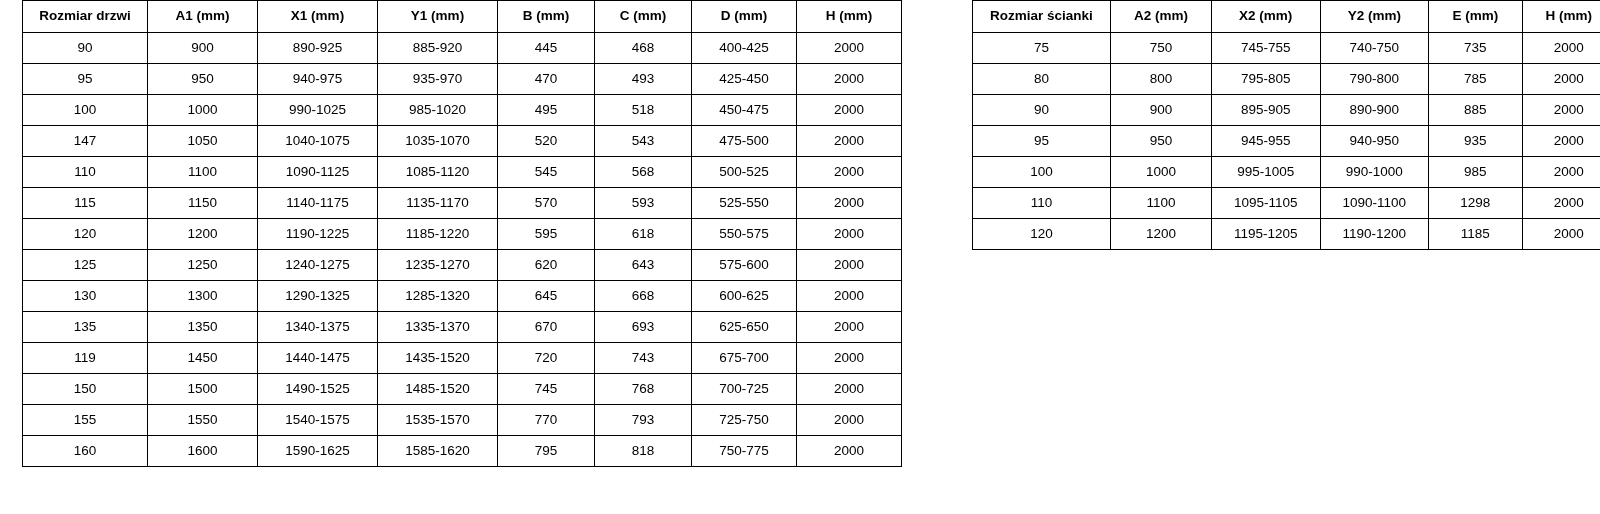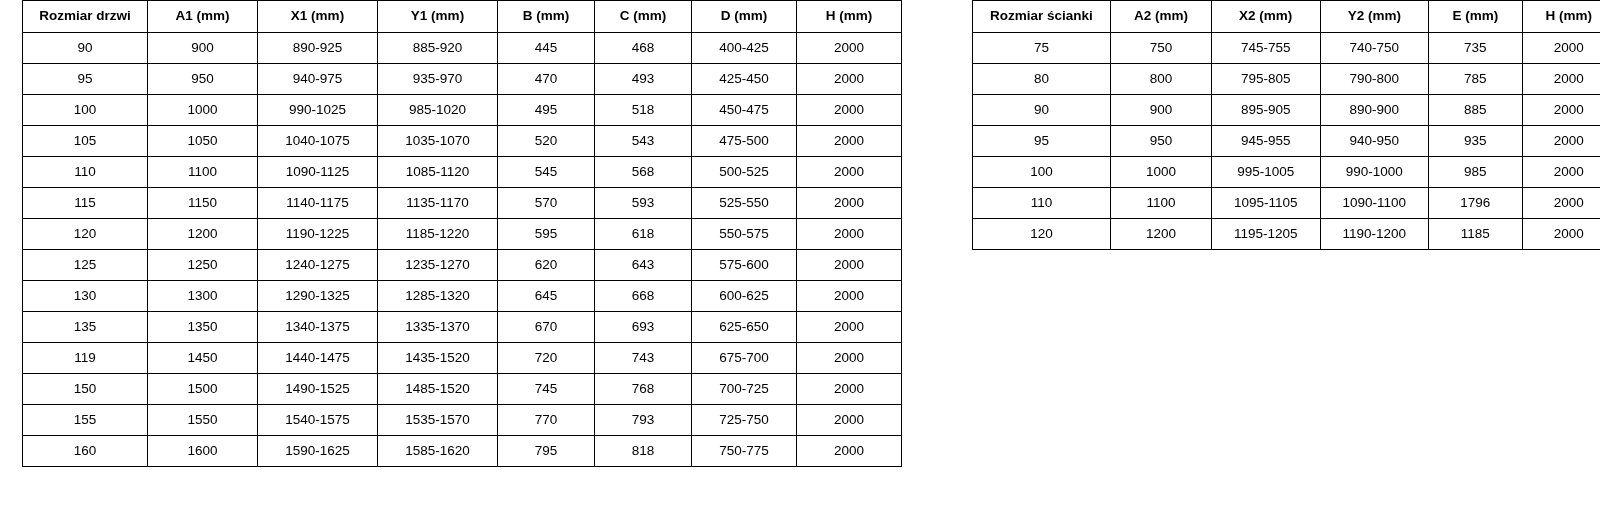--- a/index.html
+++ b/index.html
@@ -122,21 +122,21 @@
             <td>100</td>
             <td>1000</td>
             <td>990-1025</td>
             <td>985-1020</td>
             <td>495</td>
             <td>518</td>
             <td>450-475</td>
             <td>2000</td>
           </tr>
           <tr>
-            <td>105</td>
+            <td>147</td>
             <td>1050</td>
             <td>1040-1075</td>
             <td>1035-1070</td>
             <td>520</td>
             <td>543</td>
             <td>475-500</td>
             <td>2000</td>
           </tr>
           <tr>
             <td>110</td>
@@ -301,21 +301,21 @@
             <td>995-1005</td>
             <td>990-1000</td>
             <td>985</td>
             <td>2000</td>
           </tr>
           <tr>
             <td>110</td>
             <td>1100</td>
             <td>1095-1105</td>
             <td>1090-1100</td>
-            <td>1796</td>
+            <td>1298</td>
             <td>2000</td>
           </tr>
           <tr>
             <td>120</td>
             <td>1200</td>
             <td>1195-1205</td>
             <td>1190-1200</td>
             <td>1185</td>
             <td>2000</td>
           </tr>

